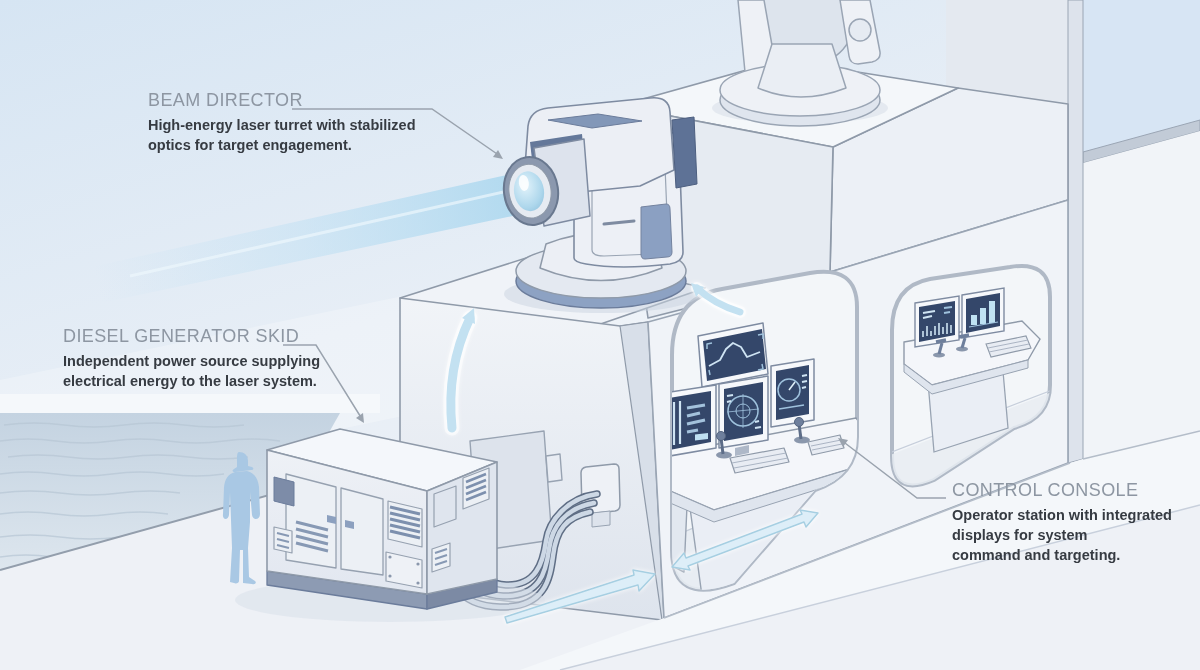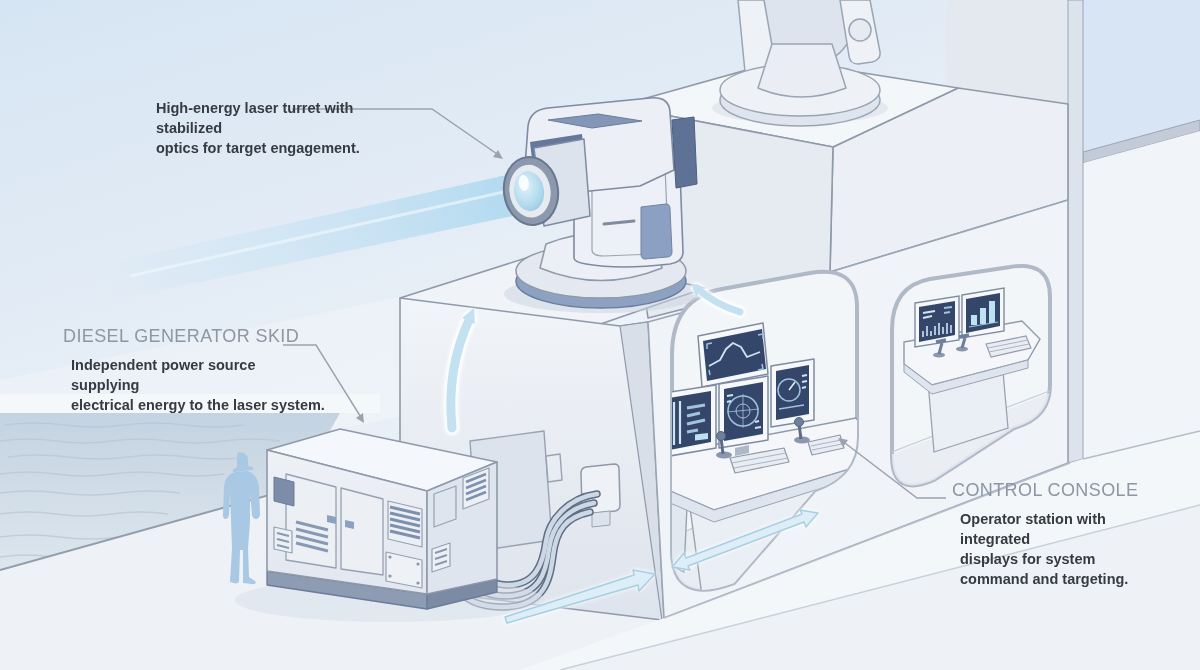--- a/index.html
+++ b/index.html
@@ -1,21 +1,21 @@
 <!DOCTYPE html>
 <html><head>
 <meta charset="utf-8">
 <style>
   html,body{margin:0;padding:0;background:#dfe7f0;}
   .stage{position:relative;width:1200px;height:670px;overflow:hidden;
          font-family:"Liberation Sans",sans-serif;background:#e8eef5;}
   .stage svg{position:absolute;left:0;top:0;}
   .callout{position:absolute;pointer-events:none;}
   .callout-title{font-size:18px;font-weight:400;color:#8d96a2;letter-spacing:.4px;margin:0 0 4px 0;}
-  .callout-desc{font-size:14.5px;font-weight:700;color:#363b42;line-height:1.38;white-space:pre-line;margin:8px;}
+  .callout-desc{font-size:14.5px;font-weight:700;color:#363b42;line-height:1.38;white-space:pre-line;margin:0;}
   #co-beam{left:148px;top:90px;width:280px;}
   #co-gen{left:63px;top:326px;width:270px;}
   #co-con{left:952px;top:480px;width:230px;}
 </style>
 </head>
 <body>
 
 <div class="stage">
 <svg width="1200" height="670" viewBox="0 0 1200 670">
   <defs>
@@ -354,20 +354,21 @@
     <path d="M292,109 L432,109 L500,156"></path>
     <polygon points="503,159 493,157 498,150" fill="#9aa3ae" stroke="none"></polygon>
     <path d="M283,345 L316,345 L362,419"></path>
     <polygon points="364,423 356,418 363,413" fill="#9aa3ae" stroke="none"></polygon>
     <path d="M946,498 L917,498 L841,440"></path>
     <polygon points="838,438 848,440 843,447" fill="#9aa3ae" stroke="none"></polygon>
   </g>
 </svg>
 
 <div class="callout" id="co-beam">
+  <div class="callout-title">BEAM DIRECTOR</div>
   <div class="callout-desc">High-energy laser turret with stabilized
 optics for target engagement.</div>
 </div>
 <div class="callout" id="co-con">
   <div class="callout-title">CONTROL CONSOLE</div>
   <div class="callout-desc">Operator station with integrated
 displays for system
 command and targeting.</div>
 </div>
 <div class="callout" id="co-gen">

